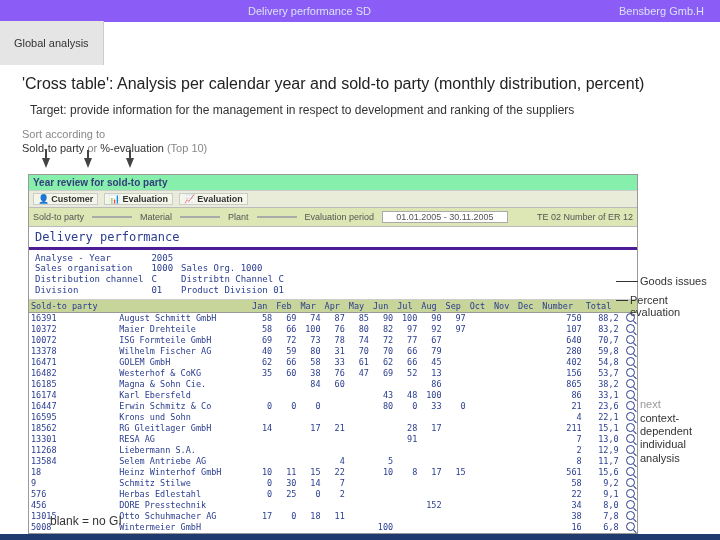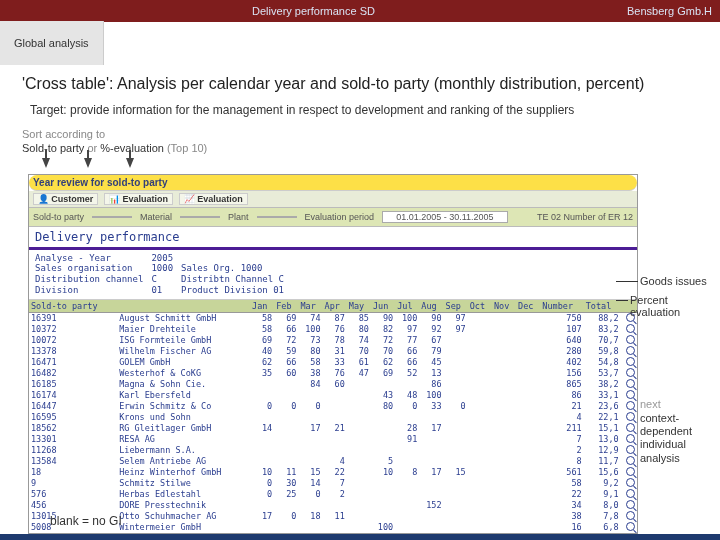--- a/index.html
+++ b/index.html
@@ -1,30 +1,30 @@
 <!DOCTYPE html>
 <html><head>
 <meta charset="utf-8">
 <style>
   * { box-sizing: border-box; margin: 0; padding: 0; }
   body { font-family: Tahoma, Arial, sans-serif; font-size: 11px; color: #333; background: #fff; width: 720px; height: 540px; overflow: hidden; position: relative; }
-  .topbar { height: 22px; background: #7f1d1d; color: #fff; display: flex; align-items: center; font-size: 11px; }
+  .topbar { height: 22px; background: #8b5cf6; color: #fff; display: flex; align-items: center; font-size: 11px; }
   .topbar .center { flex: 1; text-align: center; color: #d9e2f3; }
-  .topbar .right { padding-right: 8px; color: #d9e2f3; }
+  .topbar .right { padding-right: 16px; color: #d9e2f3; }
   .tab { background: #e5e5e5; display: inline-block; padding: 16px 14px; font-size: 11px; color: #333; border-right: 1px solid #ccc; margin-top: -1px; }
   .content { padding: 10px 16px 4px 22px; }
   .title { font-size: 16px; color: #222; margin-bottom: 10px; }
   .target { font-size: 12px; margin-bottom: 10px; padding-left: 8px; }
   .sortbox { color: #888; font-size: 11px; line-height: 1.3; margin-bottom: 2px; }
   .sortbox .dark { color: #333; }
   .arrows { display: flex; gap: 34px; padding-left: 20px; height: 14px; }
   .arrow { width: 0; height: 0; border-left: 4px solid transparent; border-right: 4px solid transparent; border-top: 10px solid #444; position: relative; }
   .arrow::before { content: ""; position: absolute; left: -1px; top: -18px; width: 2px; height: 10px; background: #444; }
   .screenshot-area { margin: 2px 0 0 6px; border: 1px solid #999; font-size: 9px; background: #fff; position: relative; width: 610px; }
-  .sap-title { background: #fde047; padding: 2px 4px; font-weight: bold; font-size: 10px; color: #33407a; border-bottom: 1px solid #ccc; border-radius: 8px; }
+  .sap-title { background: #86efac; padding: 2px 4px; font-weight: bold; font-size: 10px; color: #33407a; border-bottom: 1px solid #ccc; }
   .sap-toolbar { background: #e8ecd8; padding: 2px 4px; border-bottom: 1px solid #bbb; display: flex; gap: 6px; font-size: 9px; }
   .sap-toolbar span { display: inline-flex; align-items: center; gap: 2px; padding: 0 4px; border: 1px solid #ccc; background: #f4f6ea; }
   .sap-filter { background: #dde6b5; padding: 3px 4px; display: flex; gap: 8px; font-size: 9px; color: #555; border-bottom: 1px solid #bbb; align-items: center; }
   .sap-filter .field { background: #fff; border: 1px solid #aaa; padding: 0 13px; min-width: 40px; display: inline-block; }
   .sap-section-title { padding: 3px 6px; font-size: 12px; font-family: monospace; color: #2a3d8f; border-bottom: 3px solid #4c1d95; }
   .sap-meta { display: flex; gap: 8px; padding: 3px 6px; font-family: monospace; font-size: 9px; color: #2a3d8f; border-bottom: 1px solid #ccc; }
   .sap-meta div { line-height: 1.2; }
   table.data { border-collapse: collapse; font-family: monospace; font-size: 8.5px; color: #2a3d8f; width: 100%; }
   table.data th { background: #c7d59a; text-align: left; padding: 1px 2px; font-weight: normal; border-bottom: 1px solid #999; font-size: 8.5px; }
   table.data td { padding: 0 2px; text-align: right; white-space: nowrap; }

